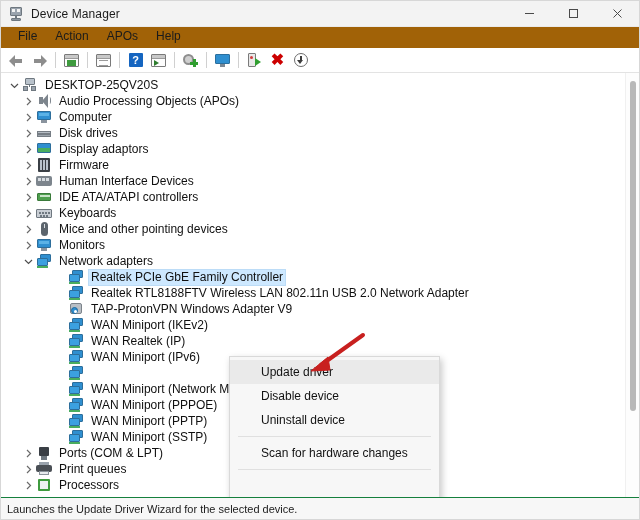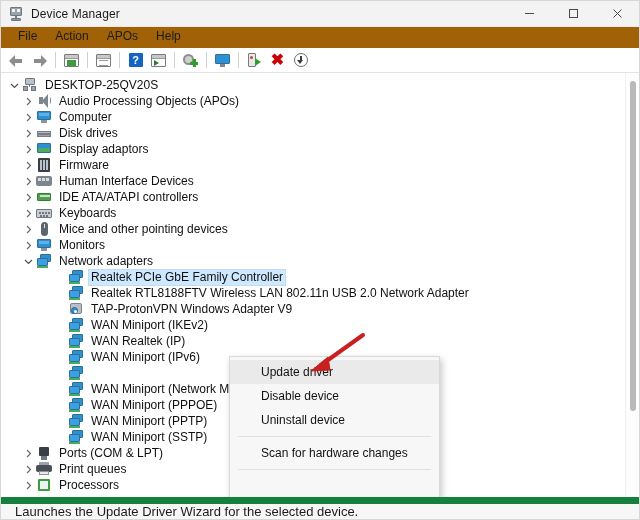--- a/index.html
+++ b/index.html
@@ -422,23 +422,23 @@
     position: absolute; left: 4px; top: 8px;
     width: 6px; height: 330px;
     background: #b9b9b9; border-radius: 3px;
   }
 
   
   .statusbar {
     height: 22px; flex: 0 0 22px;
     display: flex; align-items: center;
     background: #f7f7f7;
-    border-top: 7px solid #15803d;
-    font-size: 13px; color: #1b1b1b;
-    padding-left: 14px;
+    border-top: 1px solid #15803d;
+    font-size: 11px; color: #1b1b1b;
+    padding-left: 6px;
   }
 
   
   .ctxmenu {
     position: absolute;
     left: 228px; top: 283px;
     width: 211px;
     background: #f7f7f7;
     border: 1px solid #d9d9d9;
     box-shadow: 2px 3px 7px rgba(0,0,0,.22);

